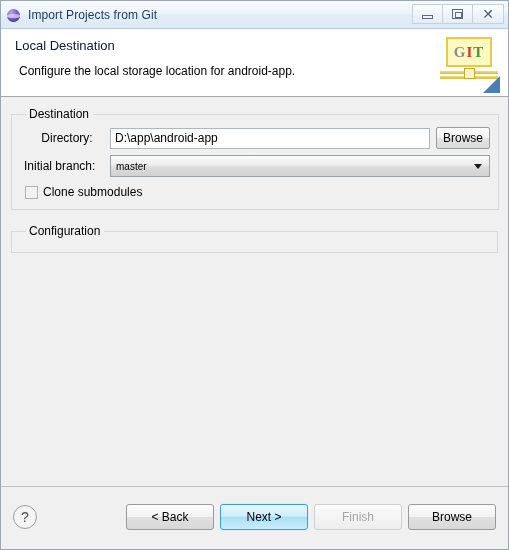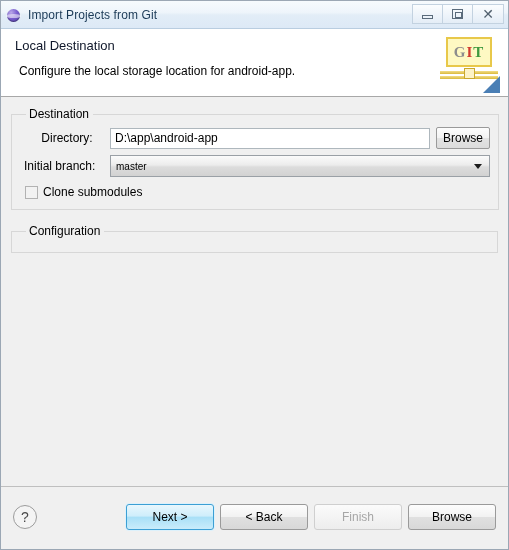--- a/index.html
+++ b/index.html
@@ -445,20 +445,20 @@
       <legend>Configuration</legend>
 
     </fieldset>
 
   </div>
 
   <div class="sep"></div>
   <div class="buttonbar">
     <div class="help-icon">?</div>
     <div class="bbtn-wrap">
+      <button class="dlg">&lt; Back</button>
       <button class="dlg default">Next &gt;</button>
-      <button class="dlg">&lt; Back</button>
       <button class="dlg disabled">Finish</button>
       <button class="dlg">Browse</button>
     </div>
   </div>
 
 </div>
 
 </body></html>

